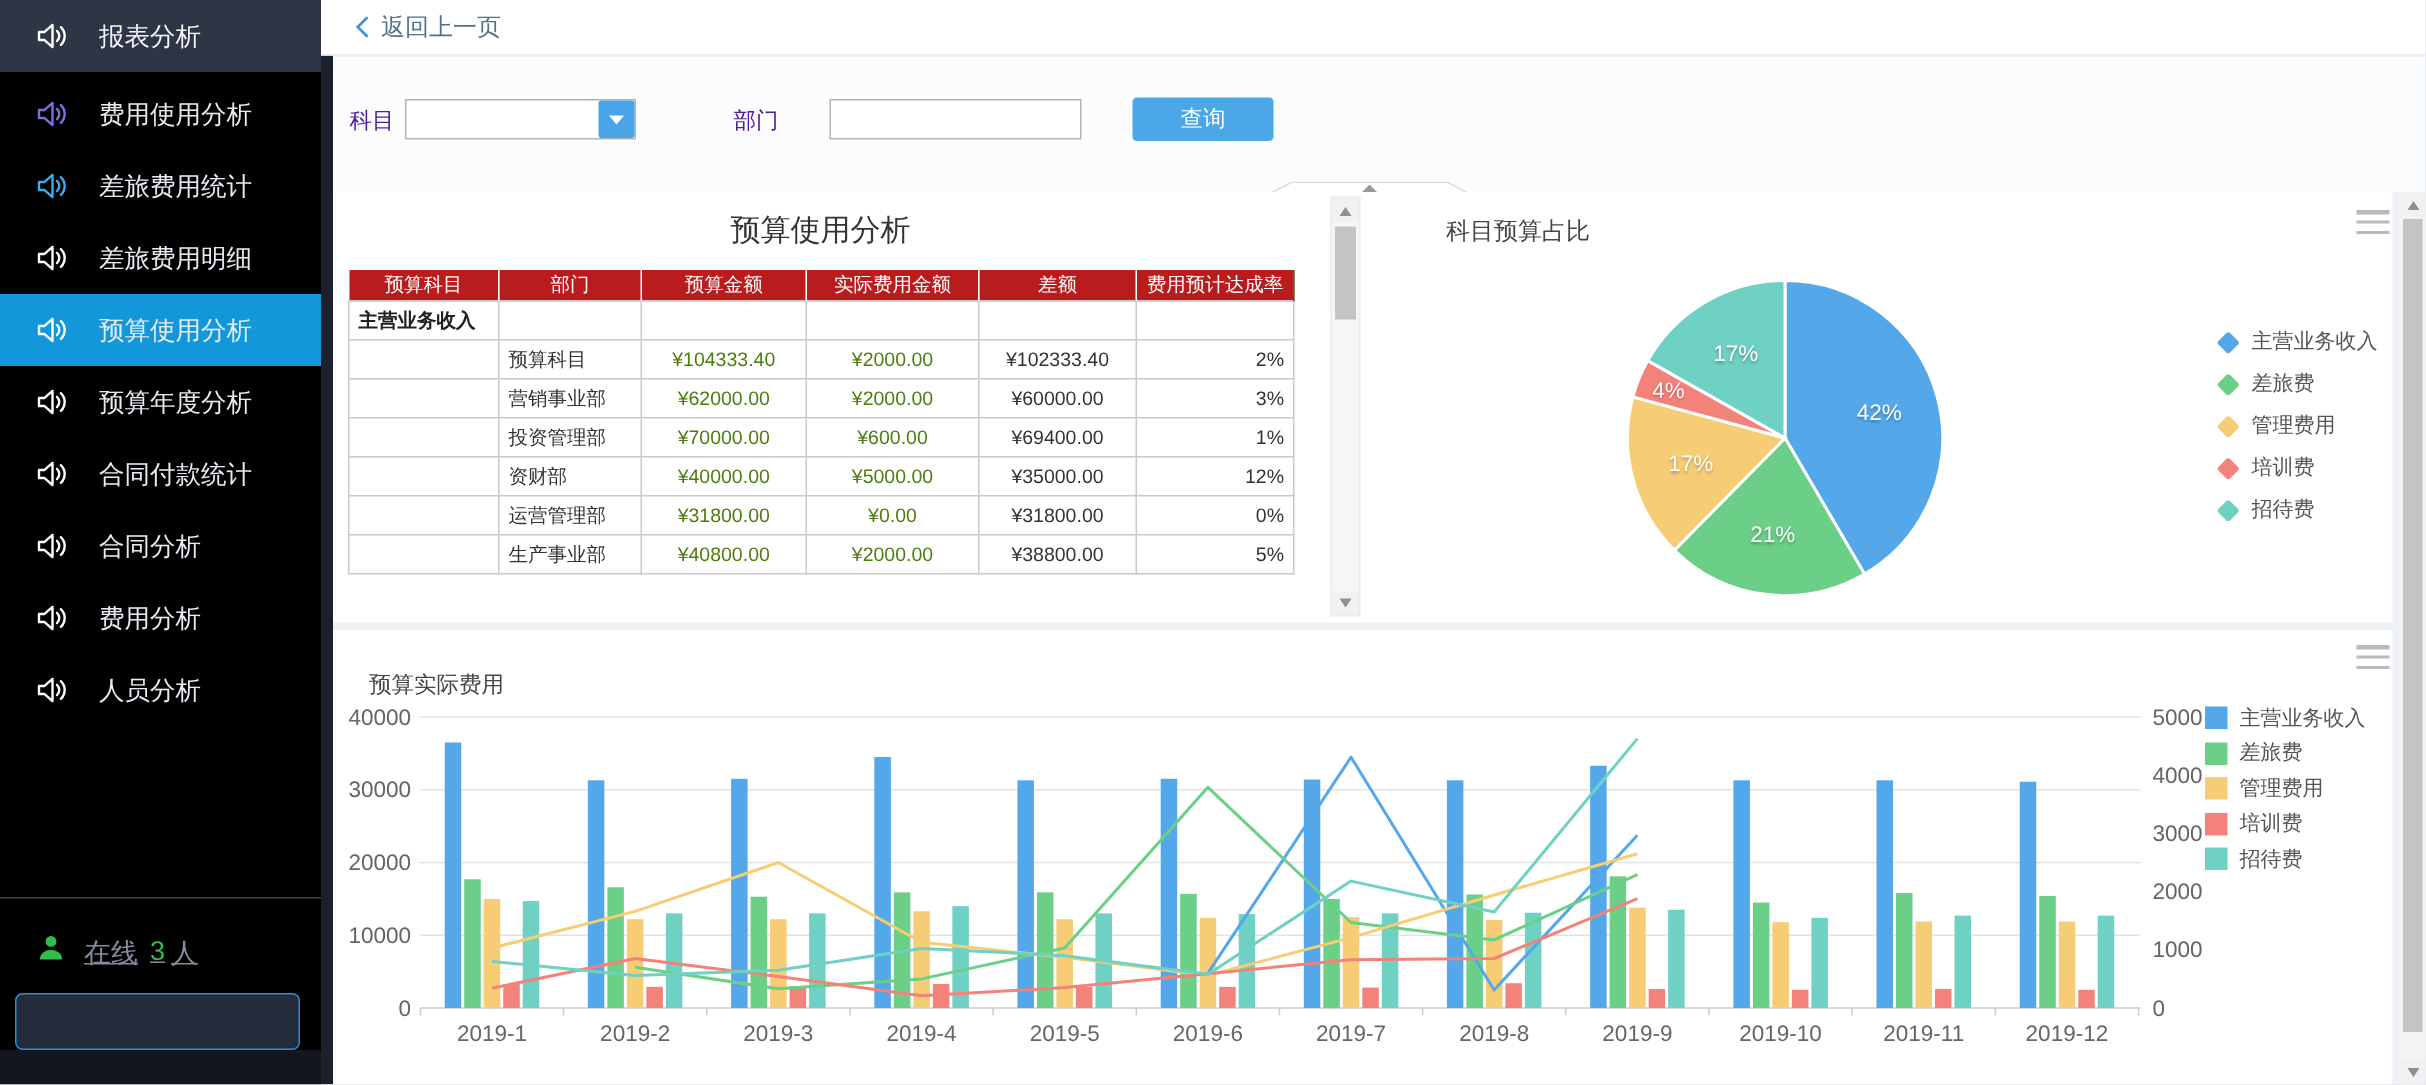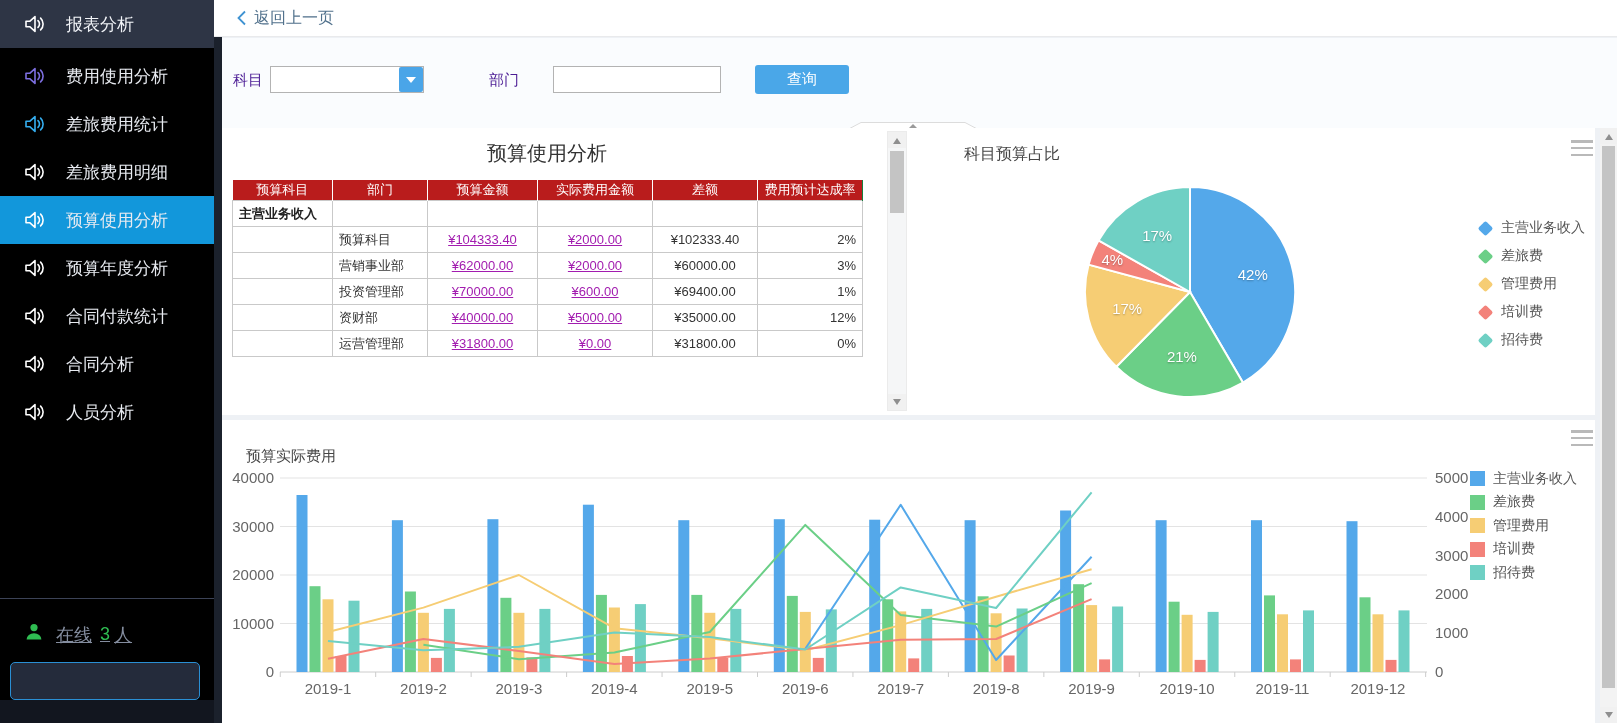--- a/index.html
+++ b/index.html
@@ -43,21 +43,21 @@
   #band2{left:222px;top:420px;width:1373px;height:303px;}
 
   
   .t-title{position:absolute;left:10px;top:12px;width:630px;text-align:center;font-size:20px;color:#333;}
   table.budget{position:absolute;left:10px;top:52px;width:630px;border-collapse:collapse;table-layout:fixed;font-size:13px;color:#333;}
   table.budget th{background:#b91c1c;color:#fff;font-weight:normal;height:16px;border-right:1px solid #fff;}
   table.budget th:last-child{border-right:1px solid #15803d;}
   table.budget td{border:1px solid #c9c9c9;height:26px;padding:0 6px;background:#fff;}
   td.cat{font-weight:bold;color:#222;}
   td.c-l{text-align:left;} td.c-c{text-align:center;} td.c-r{text-align:right;padding-right:14px;}
-  a.mlink{color:#a21caf;text-decoration:underline;cursor:pointer;margin-top:44px;}
+  a.mlink{color:#4d7c0f;cursor:pointer;margin-top:44px;}
 
   
   .sb{position:absolute;background:#f5f6f7;border:1px solid #ebebeb;}
   .sb .btn{position:absolute;left:0;right:0;height:16px;background:#f1f1f1;display:flex;align-items:center;justify-content:center;cursor:pointer;}
   .tri-u{width:0;height:0;border:4px solid transparent;border-bottom:6px solid #8f8f8f;margin-top:-3px;}
   .tri-d{width:0;height:0;border:4px solid transparent;border-top:6px solid #8f8f8f;margin-bottom:-3px;}
   .sb .thumb{position:absolute;left:2px;right:2px;background:#c4c4c4;cursor:pointer;}
   #tscroll{left:665px;top:3px;width:20px;height:280px;}
   #vscroll{left:1600px;top:128px;width:17px;height:595px;background:#f3f3f3;border:none;}
 
@@ -135,20 +135,28 @@
             </svg></span>
           <span>合同付款统计</span>
         </div>
         <div class="nav-item">
           <span class="nav-ico"><svg width="22" height="20" viewBox="0 0 22 20" fill="none">
               <path d="M2 7.3h3.7L11 2.6v14.8l-5.3-4.7H2z" stroke="#ffffff" stroke-width="1.6" stroke-linejoin="round"></path>
               <path d="M14 6.6a4.6 4.6 0 0 1 0 6.8" stroke="#ffffff" stroke-width="1.6" stroke-linecap="round"></path>
               <path d="M16.6 4.1a8.2 8.2 0 0 1 0 11.8" stroke="#ffffff" stroke-width="1.6" stroke-linecap="round"></path>
             </svg></span>
           <span>合同分析</span>
+        </div>
+        <div class="nav-item">
+          <span class="nav-ico"><svg width="22" height="20" viewBox="0 0 22 20" fill="none">
+              <path d="M2 7.3h3.7L11 2.6v14.8l-5.3-4.7H2z" stroke="#ffffff" stroke-width="1.6" stroke-linejoin="round"></path>
+              <path d="M14 6.6a4.6 4.6 0 0 1 0 6.8" stroke="#ffffff" stroke-width="1.6" stroke-linecap="round"></path>
+              <path d="M16.6 4.1a8.2 8.2 0 0 1 0 11.8" stroke="#ffffff" stroke-width="1.6" stroke-linecap="round"></path>
+            </svg></span>
+          <span>费用分析</span>
         </div>
         <div class="nav-item">
           <span class="nav-ico"><svg width="22" height="20" viewBox="0 0 22 20" fill="none">
               <path d="M2 7.3h3.7L11 2.6v14.8l-5.3-4.7H2z" stroke="#ffffff" stroke-width="1.6" stroke-linejoin="round"></path>
               <path d="M14 6.6a4.6 4.6 0 0 1 0 6.8" stroke="#ffffff" stroke-width="1.6" stroke-linecap="round"></path>
               <path d="M16.6 4.1a8.2 8.2 0 0 1 0 11.8" stroke="#ffffff" stroke-width="1.6" stroke-linecap="round"></path>
             </svg></span>
           <span>人员分析</span>
         </div>
       </div>
@@ -256,20 +264,28 @@
             <td class="c-c">¥35000.00</td>
             <td class="c-r">12%</td>
           </tr>
           <tr>
             <td class="c-l cat"></td>
             <td class="c-l">运营管理部</td>
             <td class="c-c"><a class="mlink">¥31800.00</a></td>
             <td class="c-c"><a class="mlink">¥0.00</a></td>
             <td class="c-c">¥31800.00</td>
             <td class="c-r">0%</td>
+          </tr>
+          <tr>
+            <td class="c-l cat"></td>
+            <td class="c-l">生产事业部</td>
+            <td class="c-c"><a class="mlink">¥40800.00</a></td>
+            <td class="c-c"><a class="mlink">¥2000.00</a></td>
+            <td class="c-c">¥38800.00</td>
+            <td class="c-r">5%</td>
           </tr>
         </tbody>
     </table>
     <div class="sb" id="tscroll">
       <div class="btn" style="top:0;">
           <i class="tri-u"></i>
         </div>
       <div class="thumb" style="top:19px;height:62px;"></div>
       <div class="btn" style="bottom:0;">
           <i class="tri-d"></i>

